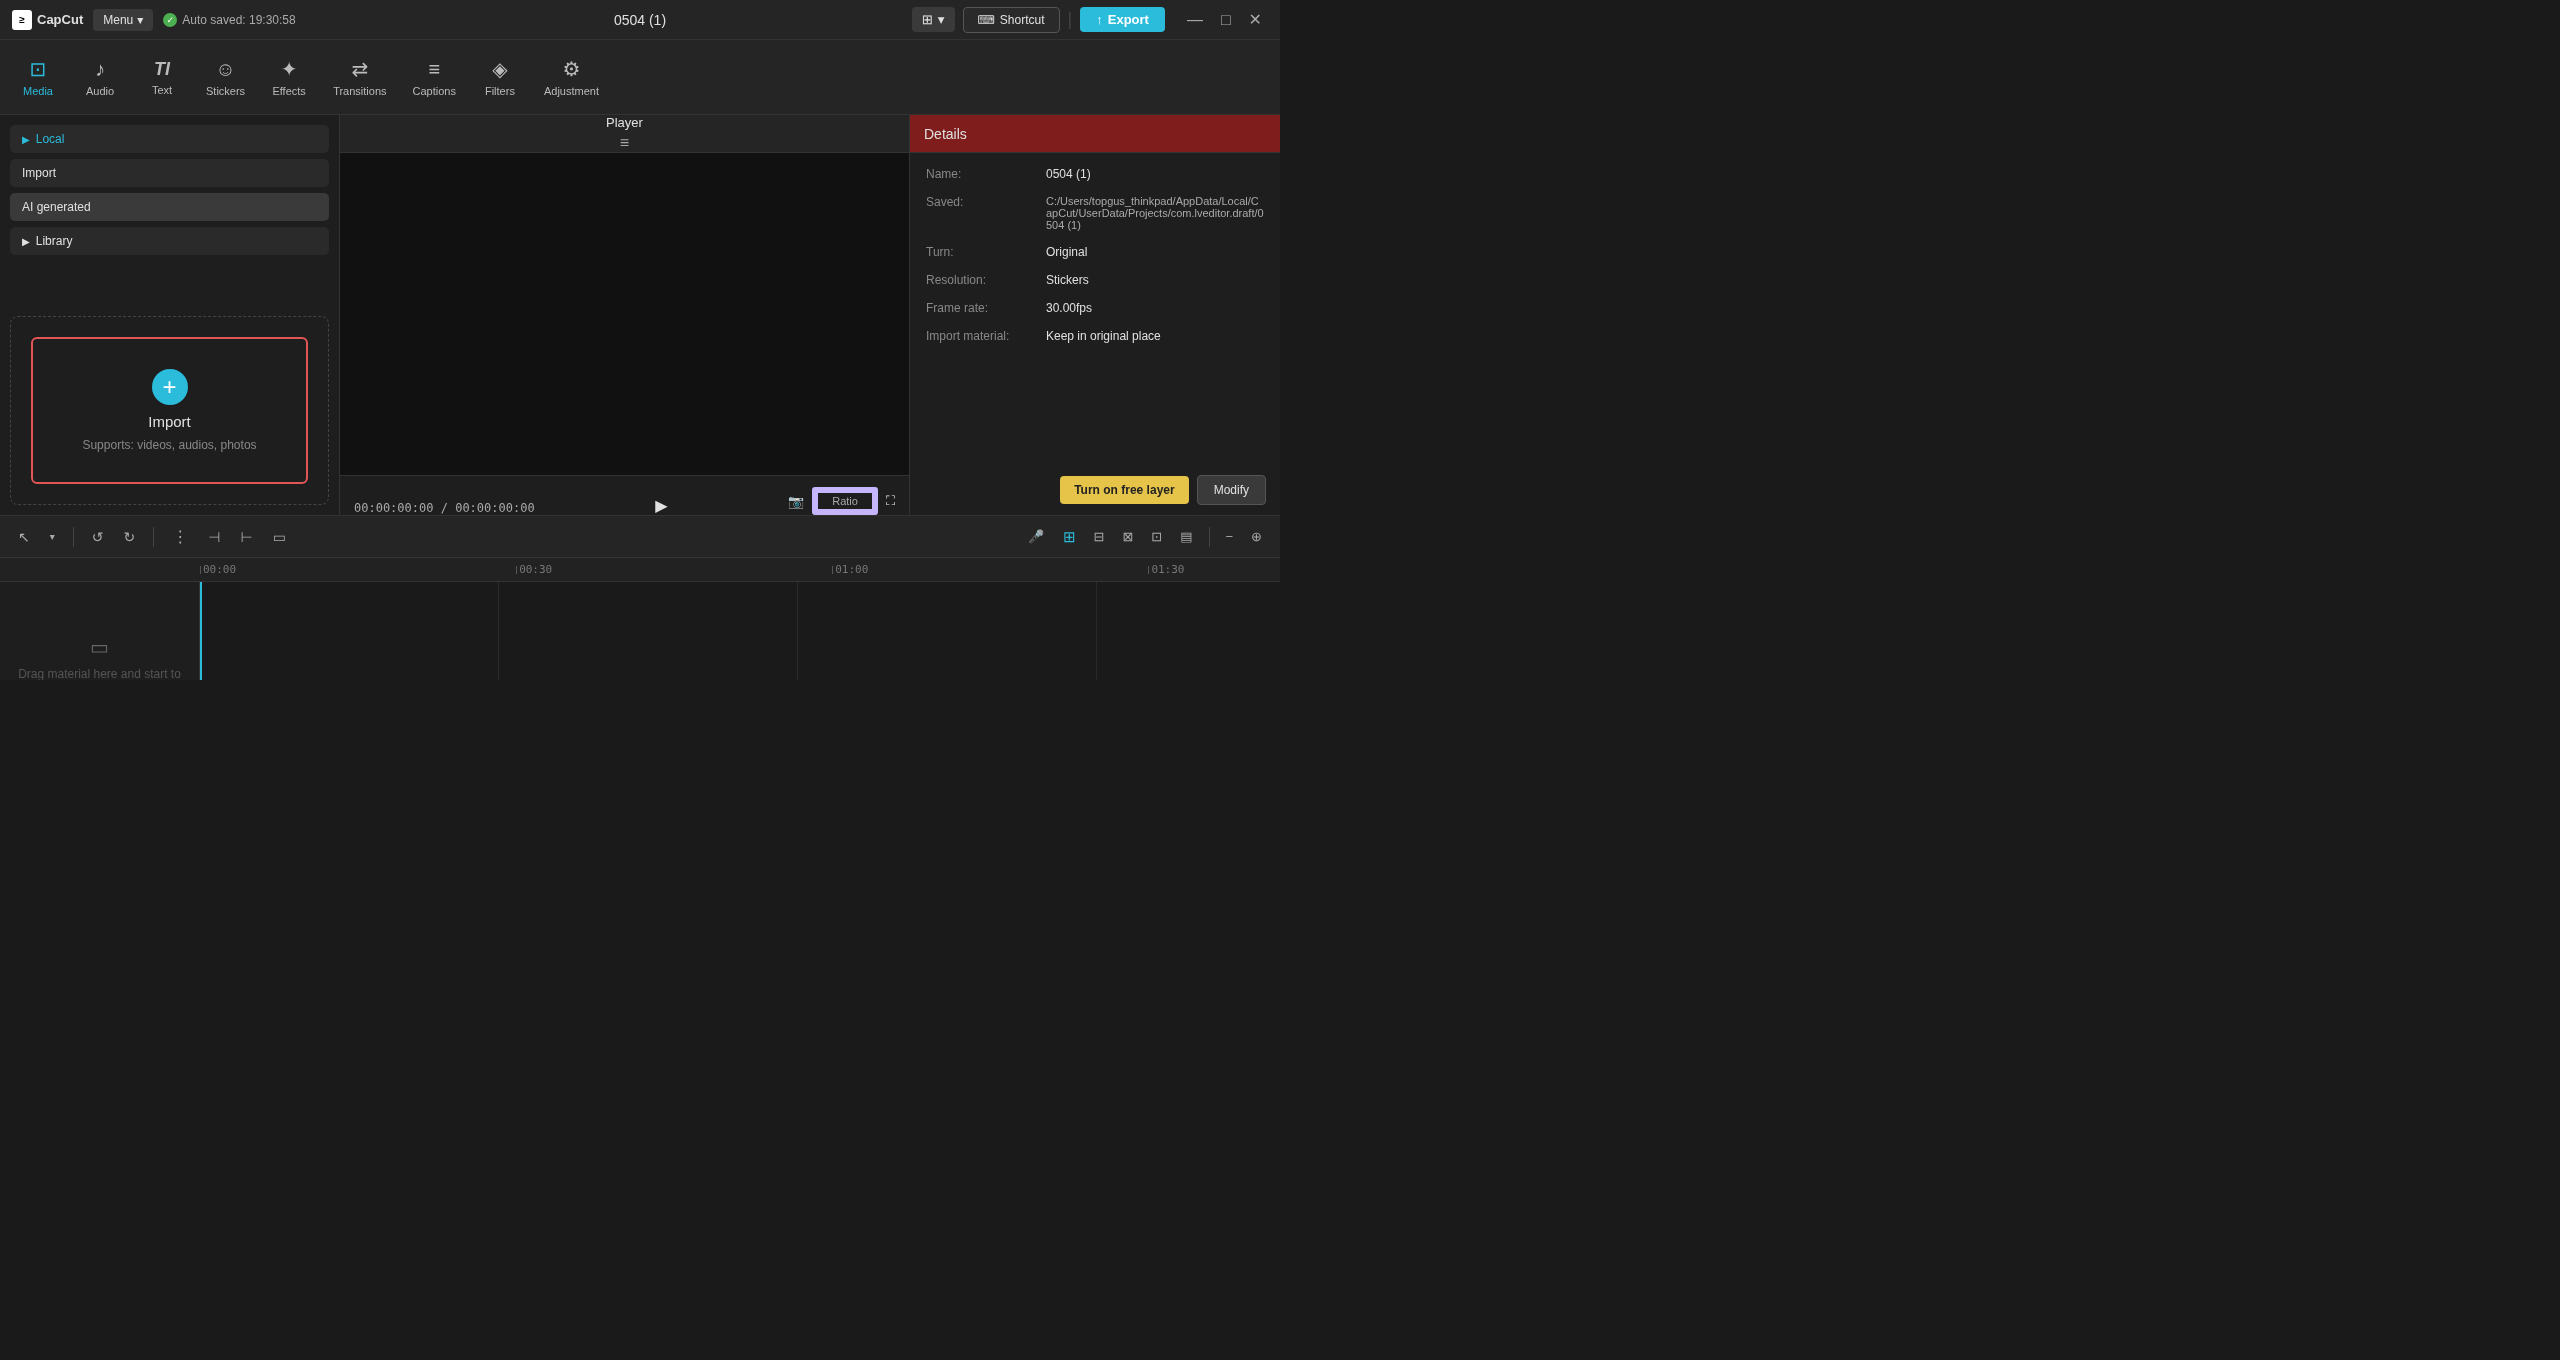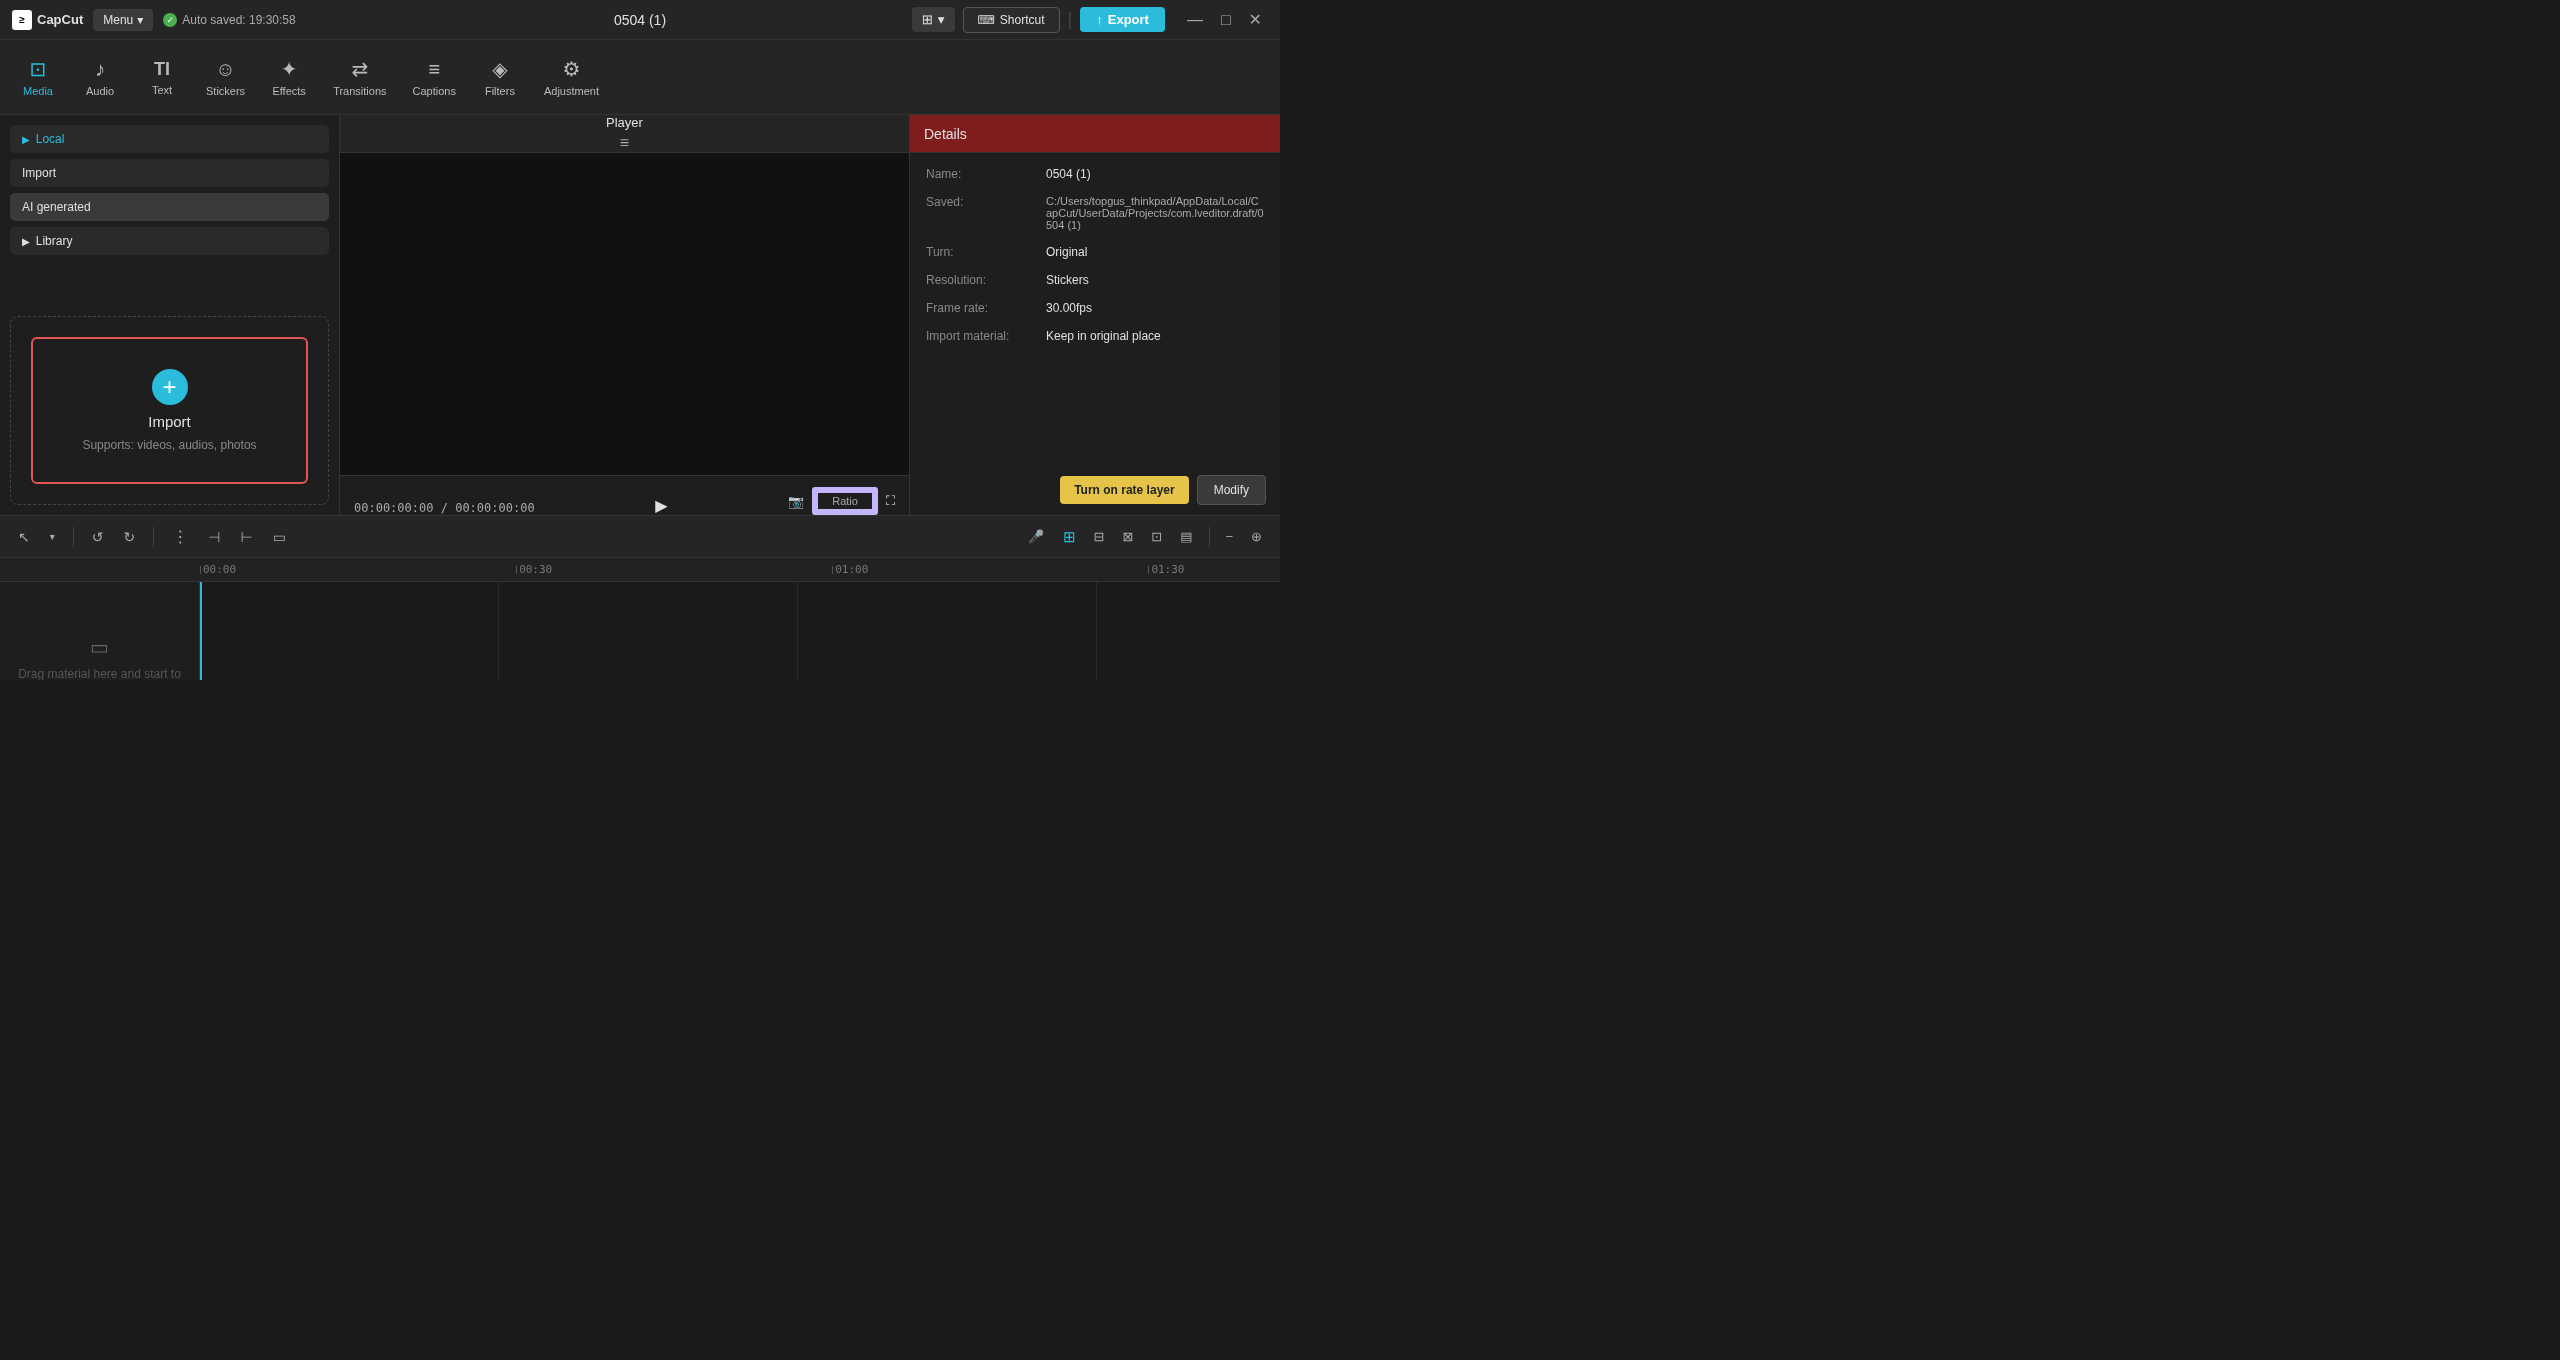--- a/index.html
+++ b/index.html
@@ -604,21 +604,21 @@
 <div id="toolbar">
   <div class="toolbar-item active">
     <span class="toolbar-icon">⊡</span>
     <span>Media</span>
   </div>
   <div class="toolbar-item">
     <span class="toolbar-icon">♪</span>
     <span>Audio</span>
   </div>
   <div class="toolbar-item">
-    <span class="toolbar-icon" style="font-weight:700; font-size:18px;">TI</span>
+    <span class="toolbar-icon" style="font-weight:700; font-size:18px;font-style:italic;">TI</span>
     <span>Text</span>
   </div>
   <div class="toolbar-item">
     <span class="toolbar-icon">☺</span>
     <span>Stickers</span>
   </div>
   <div class="toolbar-item">
     <span class="toolbar-icon">✦</span>
     <span>Effects</span>
   </div>
@@ -720,21 +720,21 @@
       <div class="detail-row">
         <span class="detail-label">Frame rate:</span>
         <span class="detail-value">30.00fps</span>
       </div>
       <div class="detail-row">
         <span class="detail-label">Import material:</span>
         <span class="detail-value">Keep in original place</span>
       </div>
     </div>
     <div id="details-footer">
-      <button class="turn-on-btn">Turn on rate layer</button>
+      <button class="turn-on-btn">Turn on free layer</button>
       <button class="modify-btn">Modify</button>
     </div>
   </div>
 </div>
 
 <div id="timeline-area">
   <div id="timeline-toolbar">
     <button class="tl-tool-btn">↖</button>
     <button class="tl-tool-btn" style="font-size:10px;">▾</button>
     <div class="tl-separator"></div>

